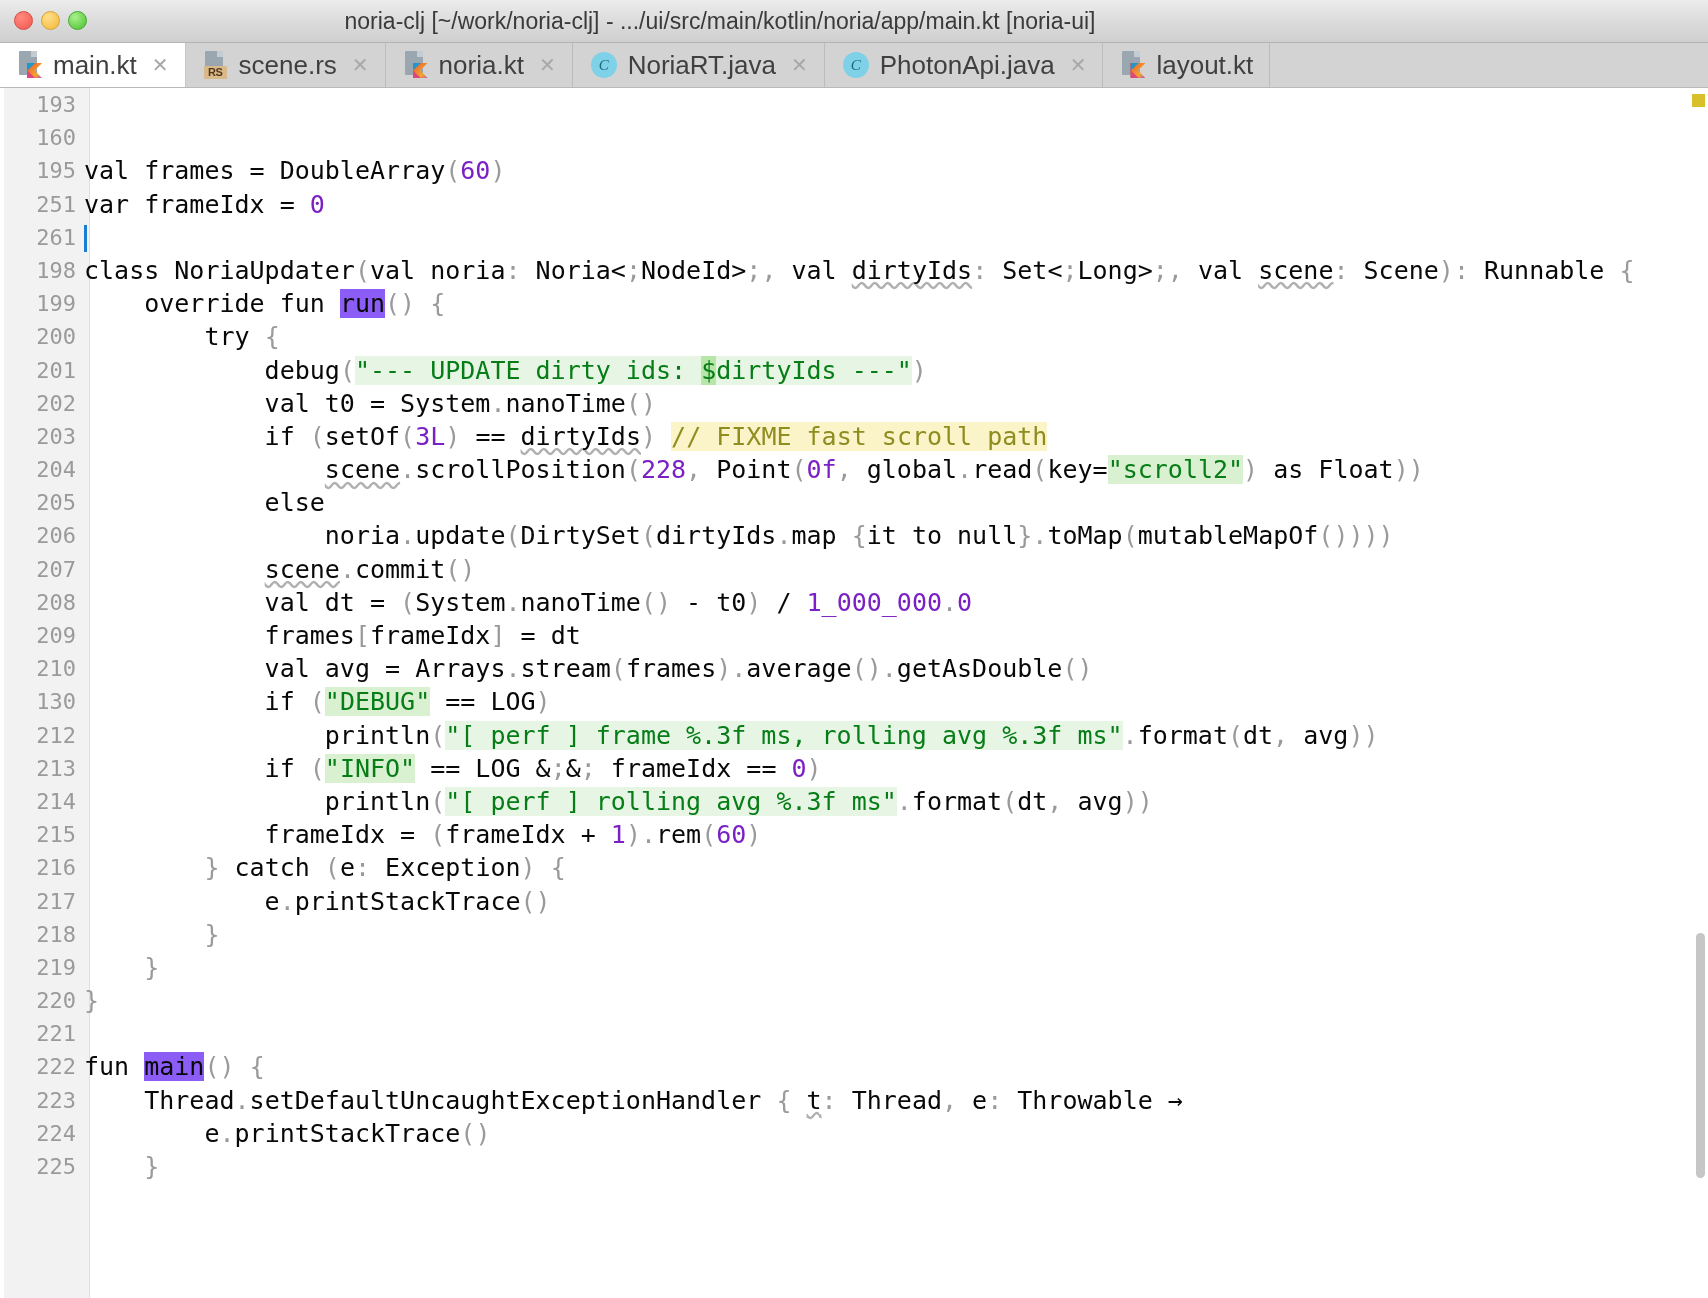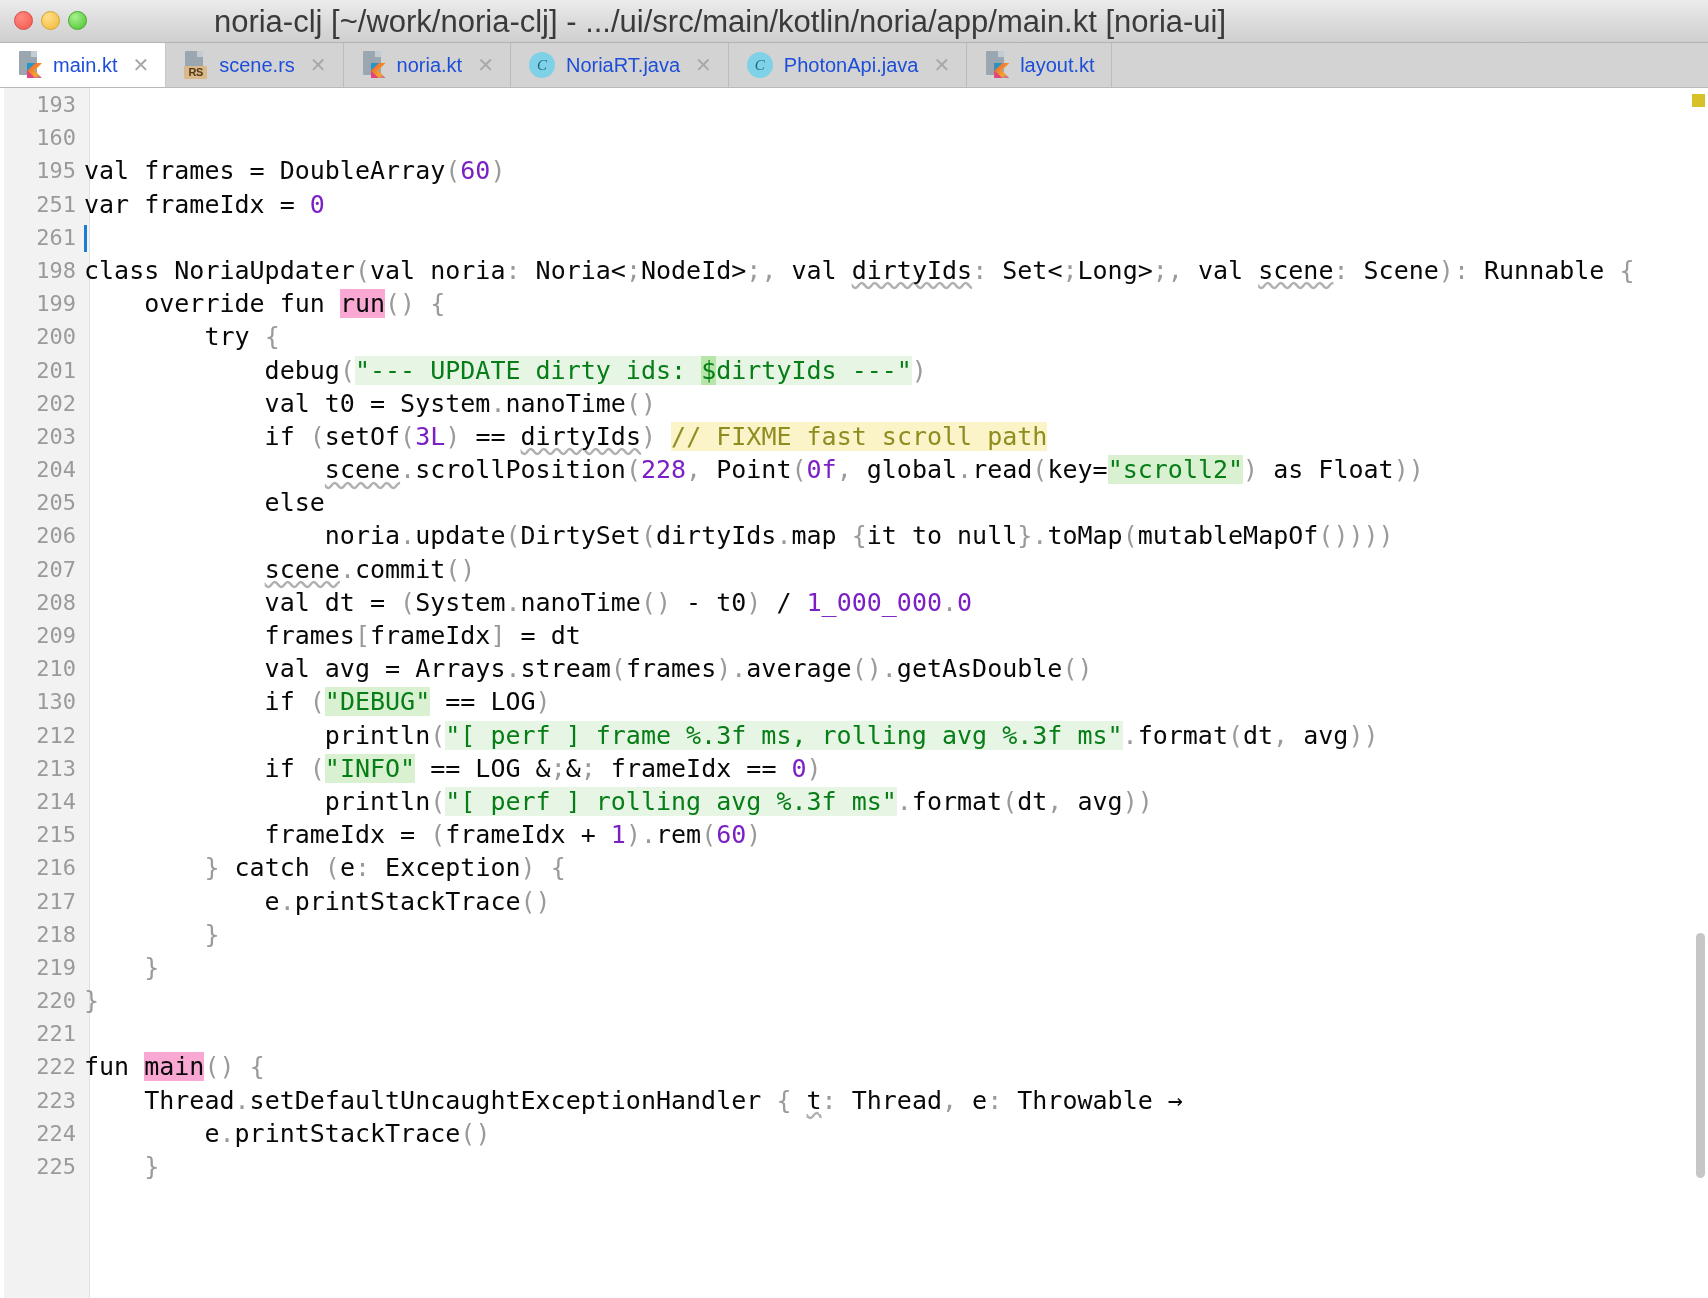--- a/index.html
+++ b/index.html
@@ -19,21 +19,21 @@
     box-sizing:border-box;
   }
   .traffic{position:absolute;left:14px;top:11px;display:flex;gap:8px;}
   .light{width:19px;height:19px;border-radius:50%;box-sizing:border-box;}
   .light.red{background:radial-gradient(circle at 35% 30%,#ff8a80,#f2564c);border:1px solid #d94c43;}
   .light.yellow{background:radial-gradient(circle at 35% 30%,#ffdf8c,#f2b735);border:1px solid #d9a42c;}
   .light.green{background:radial-gradient(circle at 35% 30%,#a9f08e,#49c12c);border:1px solid #41ab27;}
   .title-text{
     position:absolute;left:0;top:0;width:1440px;height:43px;
     line-height:43px;text-align:center;
-    font-size:31px;color:#3a3a3a;letter-spacing:0px;
+    font-size:23px;color:#3a3a3a;letter-spacing:0px;
     font-family:"Liberation Sans",sans-serif;
     pointer-events:none;
   }
 
   
   .tabbar{
     position:absolute;left:0;top:43px;width:1708px;height:45px;
     background:#d3d3d3;
     border-bottom:1px solid #b9b9b9;
     display:flex;align-items:stretch;
@@ -41,21 +41,21 @@
   }
   .tab{
     display:flex;align-items:center;gap:11px;
     padding:0 16px 0 18px;
     border-right:1px solid #bcbcbc;
     background:#d3d3d3;
     box-sizing:border-box;
     position:relative;
   }
   .tab.active{background:#ffffff;border-right:1px solid #c8c8c8;}
-  .tab-label{font-size:20px;color:#1d4ed8;white-space:nowrap;font-family:"Liberation Sans",sans-serif;}
+  .tab-label{font-size:26px;color:#404040;white-space:nowrap;font-family:"Liberation Sans",sans-serif;}
   .tab-close{
     font-size:20px;color:#a8a8a8;line-height:1;margin-left:4px;
     font-family:"Liberation Sans",sans-serif;
   }
   .tabbar-filler{flex:1;background:#d3d3d3;border-bottom:0;}
 
   
   .ficon{width:24px;height:28px;position:relative;flex:0 0 auto;}
   .ficon .page{
     position:absolute;left:1px;top:0;width:18px;height:24px;
@@ -118,21 +118,21 @@
     text-align:right;padding-right:13px;color:#9a9a9a;font-size:22px;
     box-sizing:border-box;
   }
   .code-area .row{padding-left:14px;box-sizing:border-box;}                 
   .str{background:#e7f5e4;color:#067d17;}  
   .str2{background:#d9f0d1;color:#067d17;} 
   .tmpl{background:#b8e6a8;color:#067d17;} 
   .num{color:#7a20c4;margin-top:14px;}
   .punc{color:#9a9a9a;}
   .cmt-hl{background:#fbf4c8;color:#8f8c20;}
-  .caretid{background:#f9a8d4;}
+  .caretid{background:#8b5cf6;}
   .squig{
     text-decoration:underline wavy #b0b0b0;
     text-decoration-skip-ink:none;
     text-underline-offset:3px;
   }
 
   
   .caret{
     display:inline-block;width:3px;height:27px;background:#1a7fd4;
     vertical-align:-6px;margin-left:0px;

